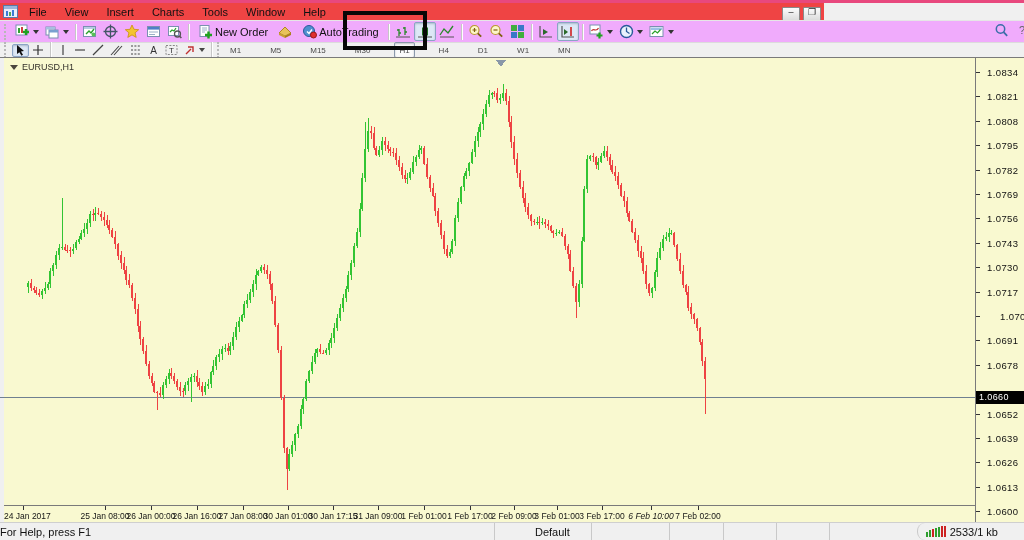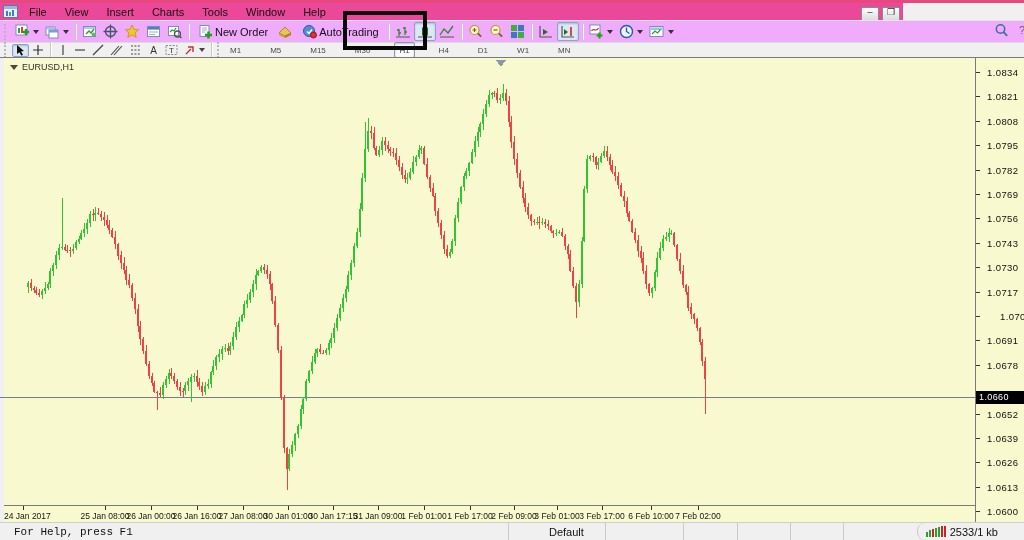--- a/index.html
+++ b/index.html
@@ -1,21 +1,21 @@
 <!DOCTYPE html>
 <html><head>
 <meta charset="utf-8">
 <style>
   html,body{margin:0;padding:0;}
   body{width:1024px;height:540px;overflow:hidden;position:relative;background:#f0f0f0;
        font-family:"Liberation Sans",sans-serif;-webkit-font-smoothing:antialiased;}
   .abs{position:absolute;}
   
   #titlebar-strip{left:0;top:0;width:1024px;height:3px;background:#e8487e;}
-  #menu-row{left:0;top:3px;width:903px;height:17px;display:flex;align-items:center;background:#ec4899;}
+  #menu-row{left:0;top:3px;width:824px;height:17px;display:flex;align-items:center;background:#ef4444;}
   .menu-item{font-size:11px;color:#111;padding:1px 9px;cursor:default;}
   #app-icon{margin-left:3px;margin-right:2px;}
   #win-controls{position:absolute;right:3px;top:4px;display:flex;gap:3px;}
   .win-btn{width:16px;height:12px;background:linear-gradient(#fdfdfd,#dcdcdc);border:1px solid #8a8a8a;
            font-size:9px;line-height:9px;text-align:center;color:#222;border-radius:1px;}
   
   #toolbar1{left:0;top:20px;width:1024px;height:23px;display:flex;align-items:center;
             border-top:1px solid #e6e6e6;border-bottom:1px solid #dcdcdc;background:#f0abfc;padding-left:2px;box-sizing:border-box;}
   #toolbar2{left:0;top:43px;width:1024px;height:14px;display:flex;align-items:center;background:#f0f0f0;padding-left:2px;box-sizing:border-box;}
   .tb-btn{height:19px;min-width:21px;display:flex;align-items:center;justify-content:center;
@@ -42,21 +42,21 @@
   #bid-badge{position:absolute;left:0;top:333px;width:49px;height:13px;background:#000;color:#fff;
              font-size:9px;line-height:13px;padding-left:3px;letter-spacing:.4px;box-sizing:border-box;white-space:nowrap;}
   #time-axis{left:4px;top:505px;width:971px;height:17px;border-top:1px solid #7a7a7a;box-sizing:border-box;background:#f9f9d0;overflow:hidden;}
   .t-tick-dash{position:absolute;top:0;width:1px;height:4px;background:#333;}
   .t-tick-label{position:absolute;top:5px;font-size:8.5px;color:#151515;white-space:nowrap;}
   #symbol-label{left:10px;top:62px;font-size:9px;color:#33302a;display:flex;align-items:center;gap:4px;z-index:5;}
   #symbol-label .tri{width:0;height:0;border-left:4px solid transparent;border-right:4px solid transparent;border-top:5px solid #4a463e;}
   
   #status-bar{left:0;top:522px;width:1024px;height:18px;background:#f0f0f0;border-top:1px solid #cfcfcf;
               display:flex;align-items:center;box-sizing:border-box;font-size:11px;color:#111;}
-  #status-help{padding-left:14px;width:494px;font-family:Liberation Mono, monospace;}
+  #status-help{padding-left:0;width:494px;}
   .status-cell{height:100%;display:flex;align-items:center;padding-left:9px;border-left:1px solid #c9c9c9;box-sizing:border-box;}
   .sc0{width:97px;padding-left:40px;} .sc1{width:78px;} .sc2{width:54px;} .sc3{width:53px;} .sc4{width:53px;} .sc5{width:54px;}
   #status-right{margin-left:auto;display:flex;align-items:center;gap:4px;padding-right:26px;border-left:1px solid #c9c9c9;height:100%;padding-left:8px;border-radius:8px;}
   #conn-bars{display:flex;align-items:flex-end;gap:1px;height:11px;}
   #conn-bars i{display:block;width:2px;}
   svg{display:block;}
 </style>
 </head>
 <body>
 
@@ -899,21 +899,21 @@
     <div class="t-tick-label" style="left: 420px; transform: translateX(-50%);">1 Feb 01:00</div>
     <div class="t-tick-dash" style="left: 466px;"></div>
     <div class="t-tick-label" style="left: 466px; transform: translateX(-50%);">1 Feb 17:00</div>
     <div class="t-tick-dash" style="left: 510px;"></div>
     <div class="t-tick-label" style="left: 510px; transform: translateX(-50%);">2 Feb 09:00</div>
     <div class="t-tick-dash" style="left: 553px;"></div>
     <div class="t-tick-label" style="left: 553px; transform: translateX(-50%);">3 Feb 01:00</div>
     <div class="t-tick-dash" style="left: 598px;"></div>
     <div class="t-tick-label" style="left: 598px; transform: translateX(-50%);">3 Feb 17:00</div>
     <div class="t-tick-dash" style="left: 647px;"></div>
-    <div class="t-tick-label" style="left: 647px; transform: translateX(-50%);">6 Feb 10:00</div>
+    <div class="t-tick-label" style="left: 647px; transform: translateX(-50%); font-style: italic;">6 Feb 10:00</div>
     <div class="t-tick-dash" style="left: 694px;"></div>
     <div class="t-tick-label" style="left: 694px; transform: translateX(-50%);">7 Feb 02:00</div>
   </div>
 
 <div class="abs" id="status-bar">
   <span id="status-help">For Help, press F1</span>
   <span class="status-cell sc0">
       <span>Default</span>
     </span>
   <span class="status-cell sc1"></span>

